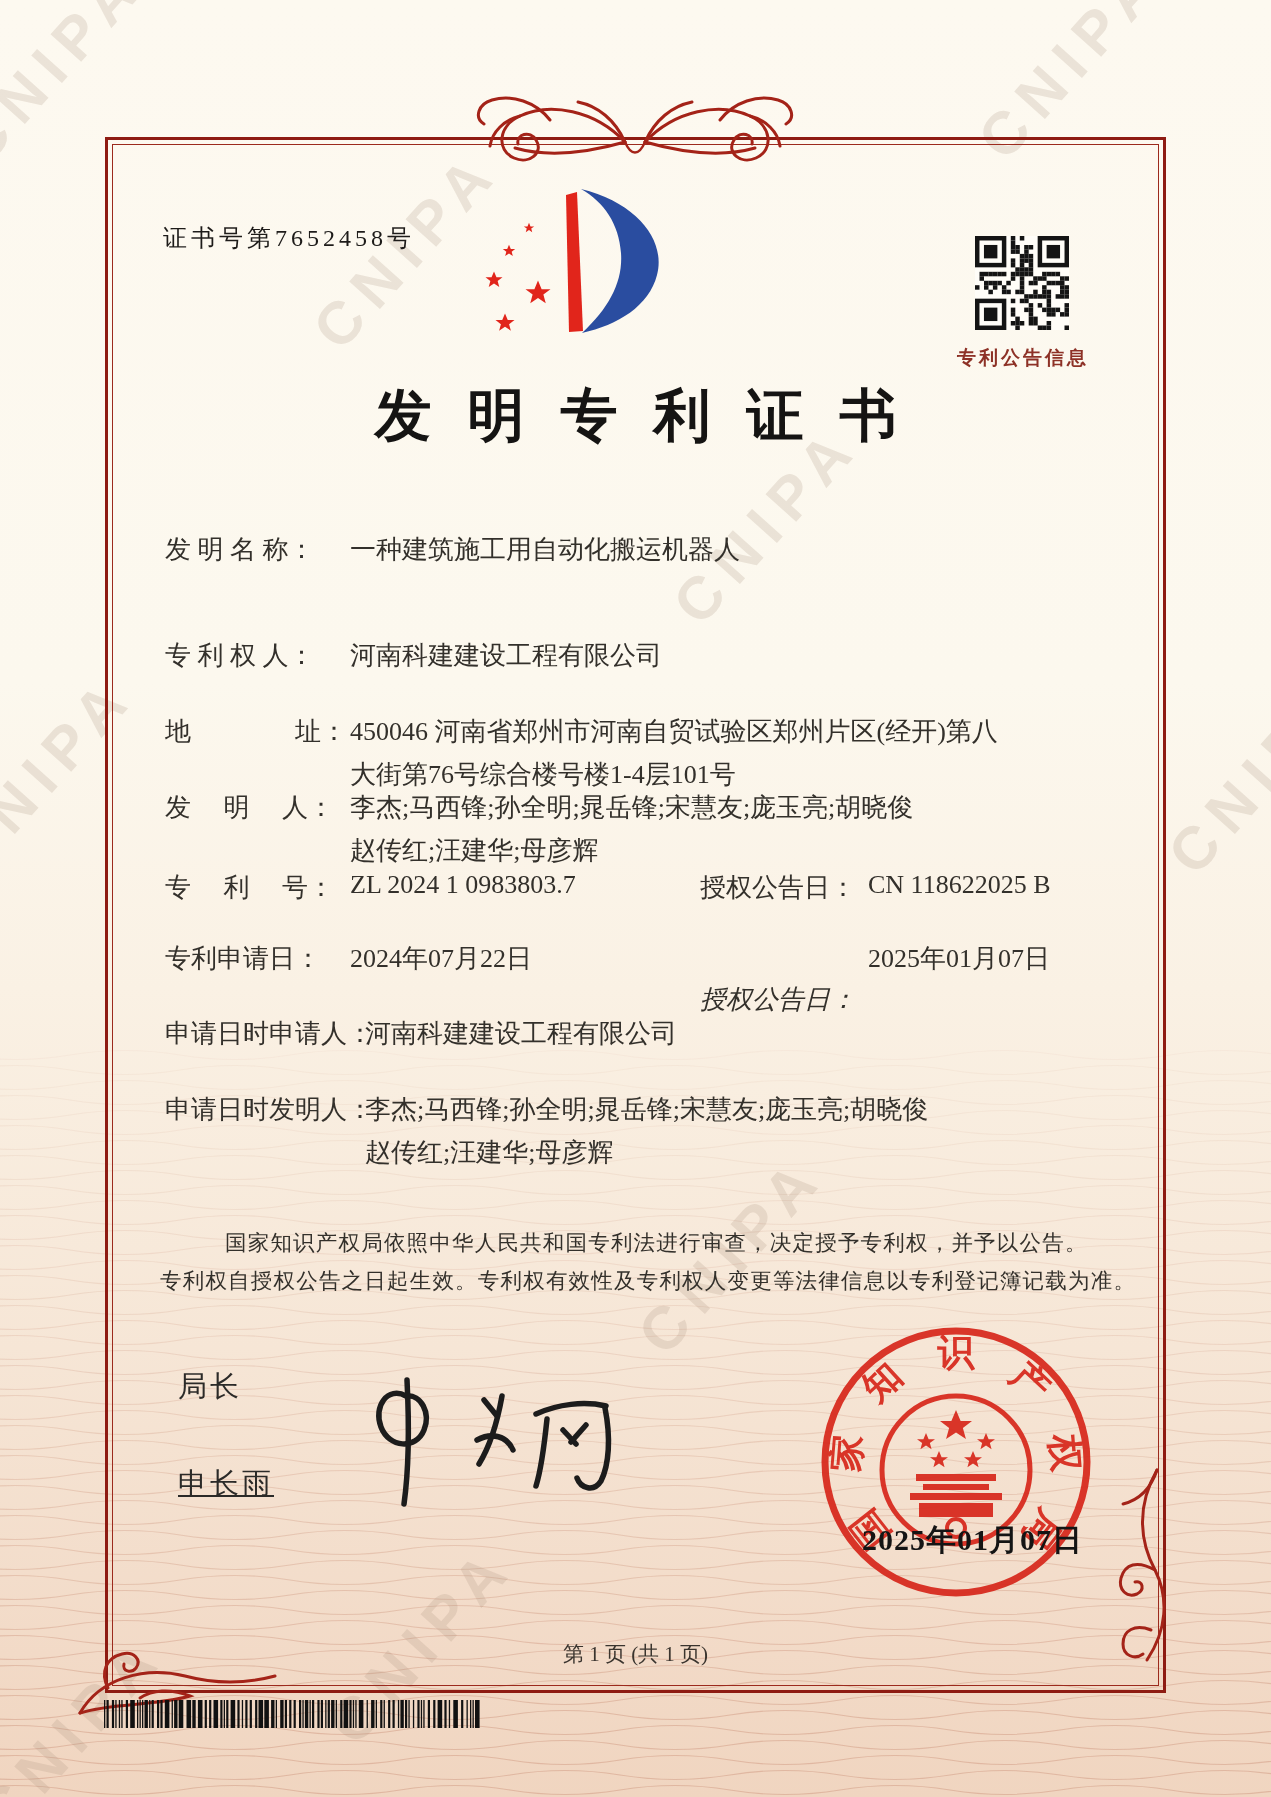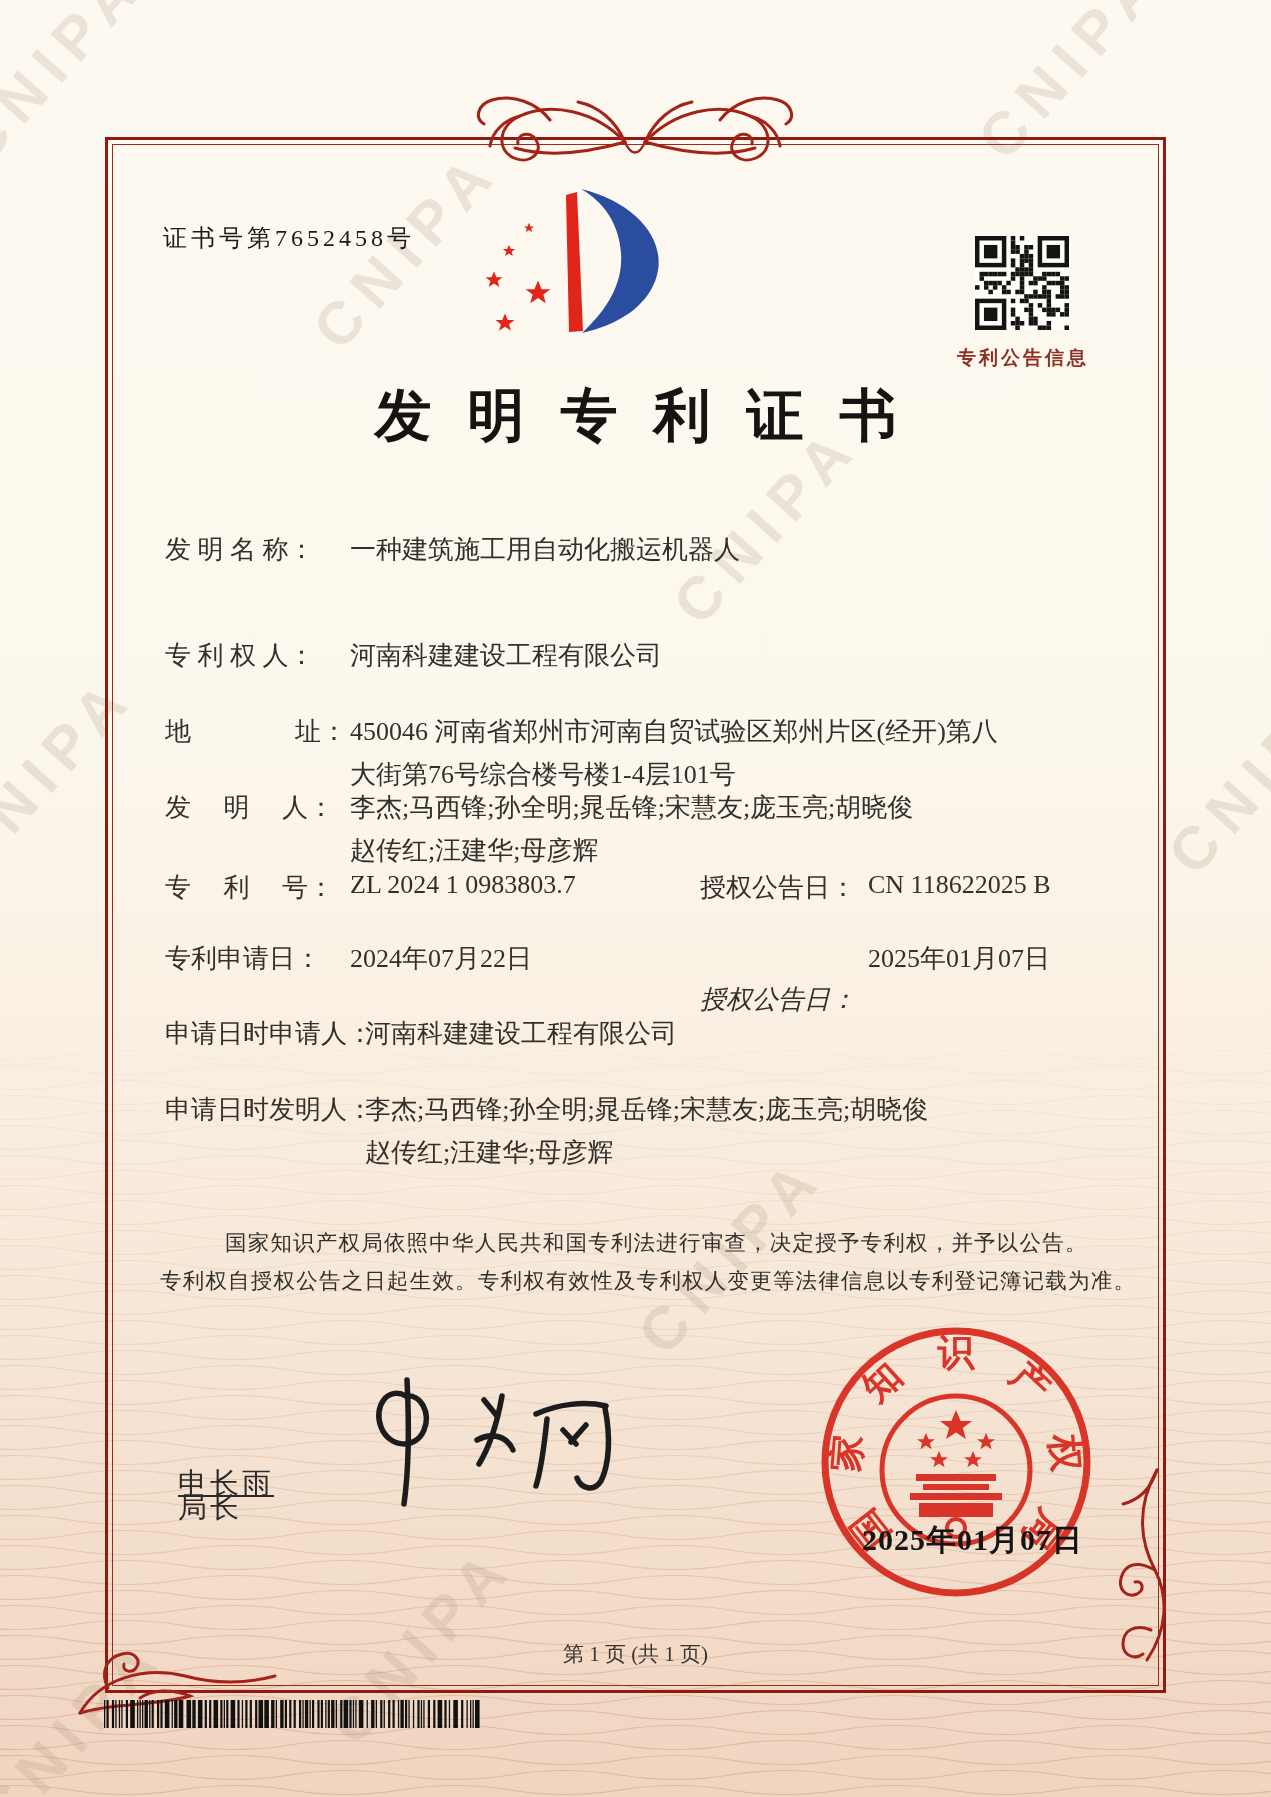--- a/index.html
+++ b/index.html
@@ -319,21 +319,21 @@
   <div class="abs lbl" style="left:165px;top:1016px;z-index:3;">申请日时申请人：</div>
   <div class="abs val" style="left:365px;top:1016px;z-index:3;">河南科建建设工程有限公司</div>
 
   <div class="abs lbl" style="left:165px;top:1092px;z-index:3;">申请日时发明人：</div>
   <div class="abs val" style="left:365px;top:1092px;z-index:3;">李杰;马西锋;孙全明;晁岳锋;宋慧友;庞玉亮;胡晓俊</div>
   <div class="abs val" style="left:365px;top:1135px;z-index:3;">赵传红;汪建华;母彦辉</div>
 
   <div class="abs notice" style="left:160px;top:1266px;z-index:3;">专利权自授权公告之日起生效。专利权有效性及专利权人变更等法律信息以专利登记簿记载为准。</div>
   <div class="abs notice" style="left:225px;top:1228px;z-index:3;">国家知识产权局依照中华人民共和国专利法进行审查，决定授予专利权，并予以公告。</div>
 
-  <div class="abs sign-label" style="left:178px;top:1488px;z-index:3;">局长</div>
+  <div class="abs sign-label" style="left:178px;top:1367px;z-index:3;">局长</div>
   <div class="abs sign-label" style="left:178px;top:1464px;z-index:3;text-decoration:underline;">申长雨</div>
 
   <svg class="abs deco" width="270" height="145" viewBox="0 0 270 145" style="left:360px;top:1372px;z-index:4;">
     <g fill="none" stroke="#1c1c1c" stroke-width="5.5" stroke-linecap="round" stroke-linejoin="round">
       <path d="M46,24 C28,14 13,34 21,55 C29,76 56,78 64,58 C71,41 61,22 46,24 Z"></path>
       <path d="M47,8 C49,48 49,96 44,132"></path>
       <path d="M124,28 L137,44"></path>
       <path d="M142,24 C137,52 130,74 119,92"></path>
       <path d="M117,68 C132,60 147,64 153,78"></path>
       <path d="M176,42 C198,32 224,29 246,34"></path>

